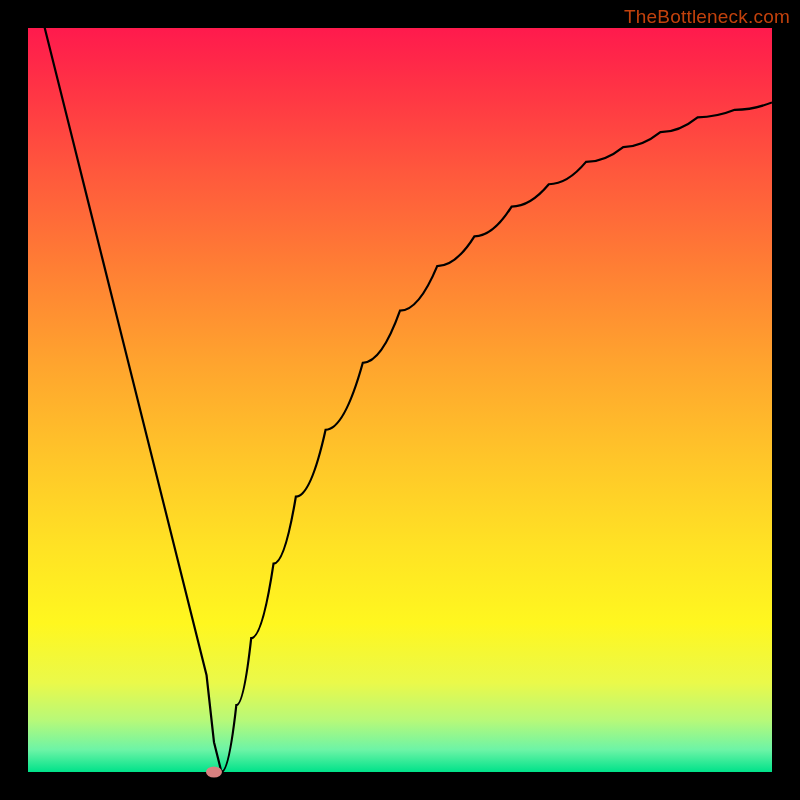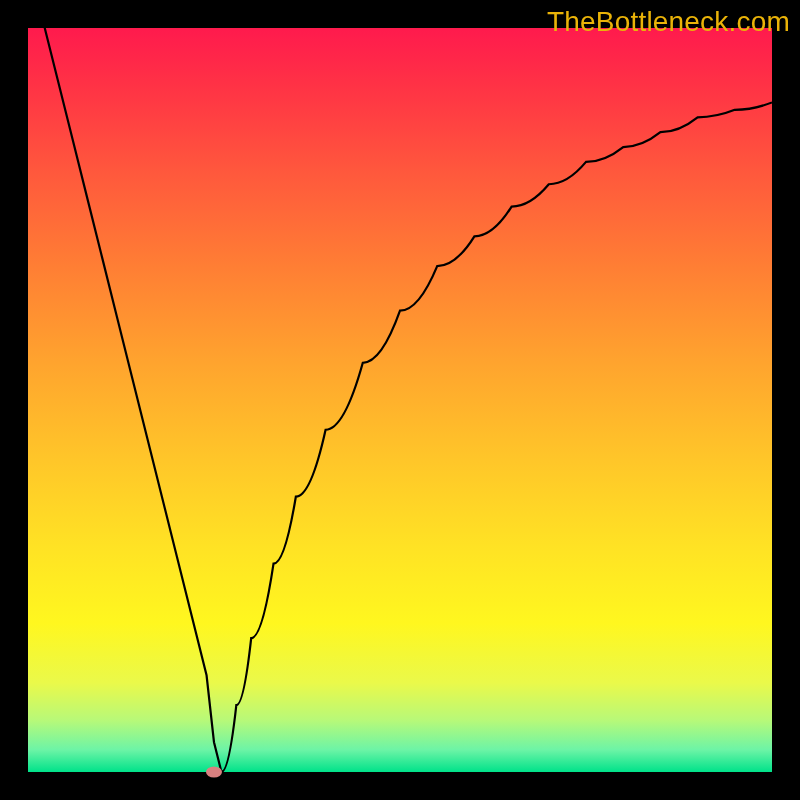--- a/index.html
+++ b/index.html
@@ -29,22 +29,22 @@
       #eaf94a 88%,
       #b8f978 93%,
       #6df4a6 97%,
       #00e28a 100%
     );
   }
   .watermark {
     position: absolute;
     top: 6px;
     right: 10px;
-    color: #eab308;
-    font-size: 28px;
+    color: #c2410c;
+    font-size: 19px;
     letter-spacing: 0.2px;
     user-select: none;
   }
   svg.curve {
     position: absolute;
     left: 0;
     top: 0;
     width: 744px;
     height: 744px;
   }

